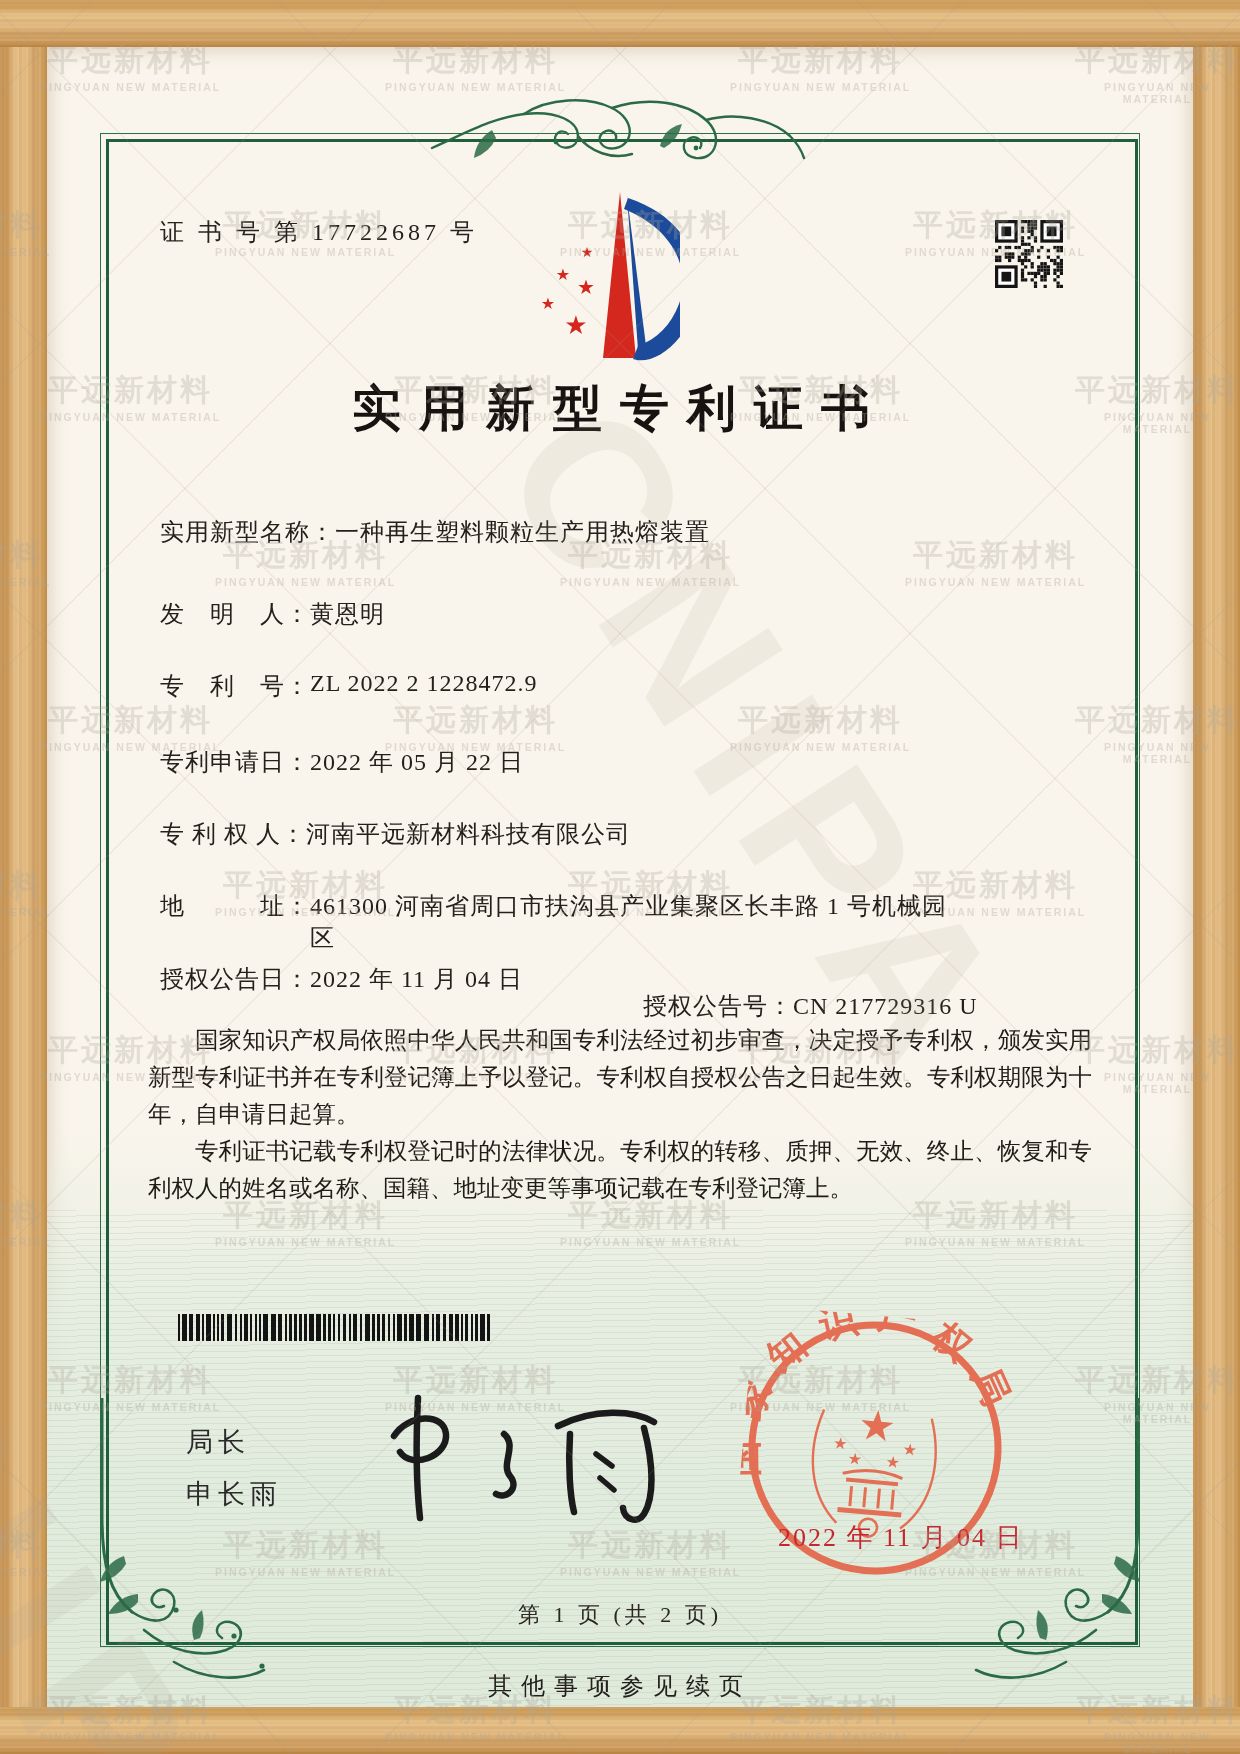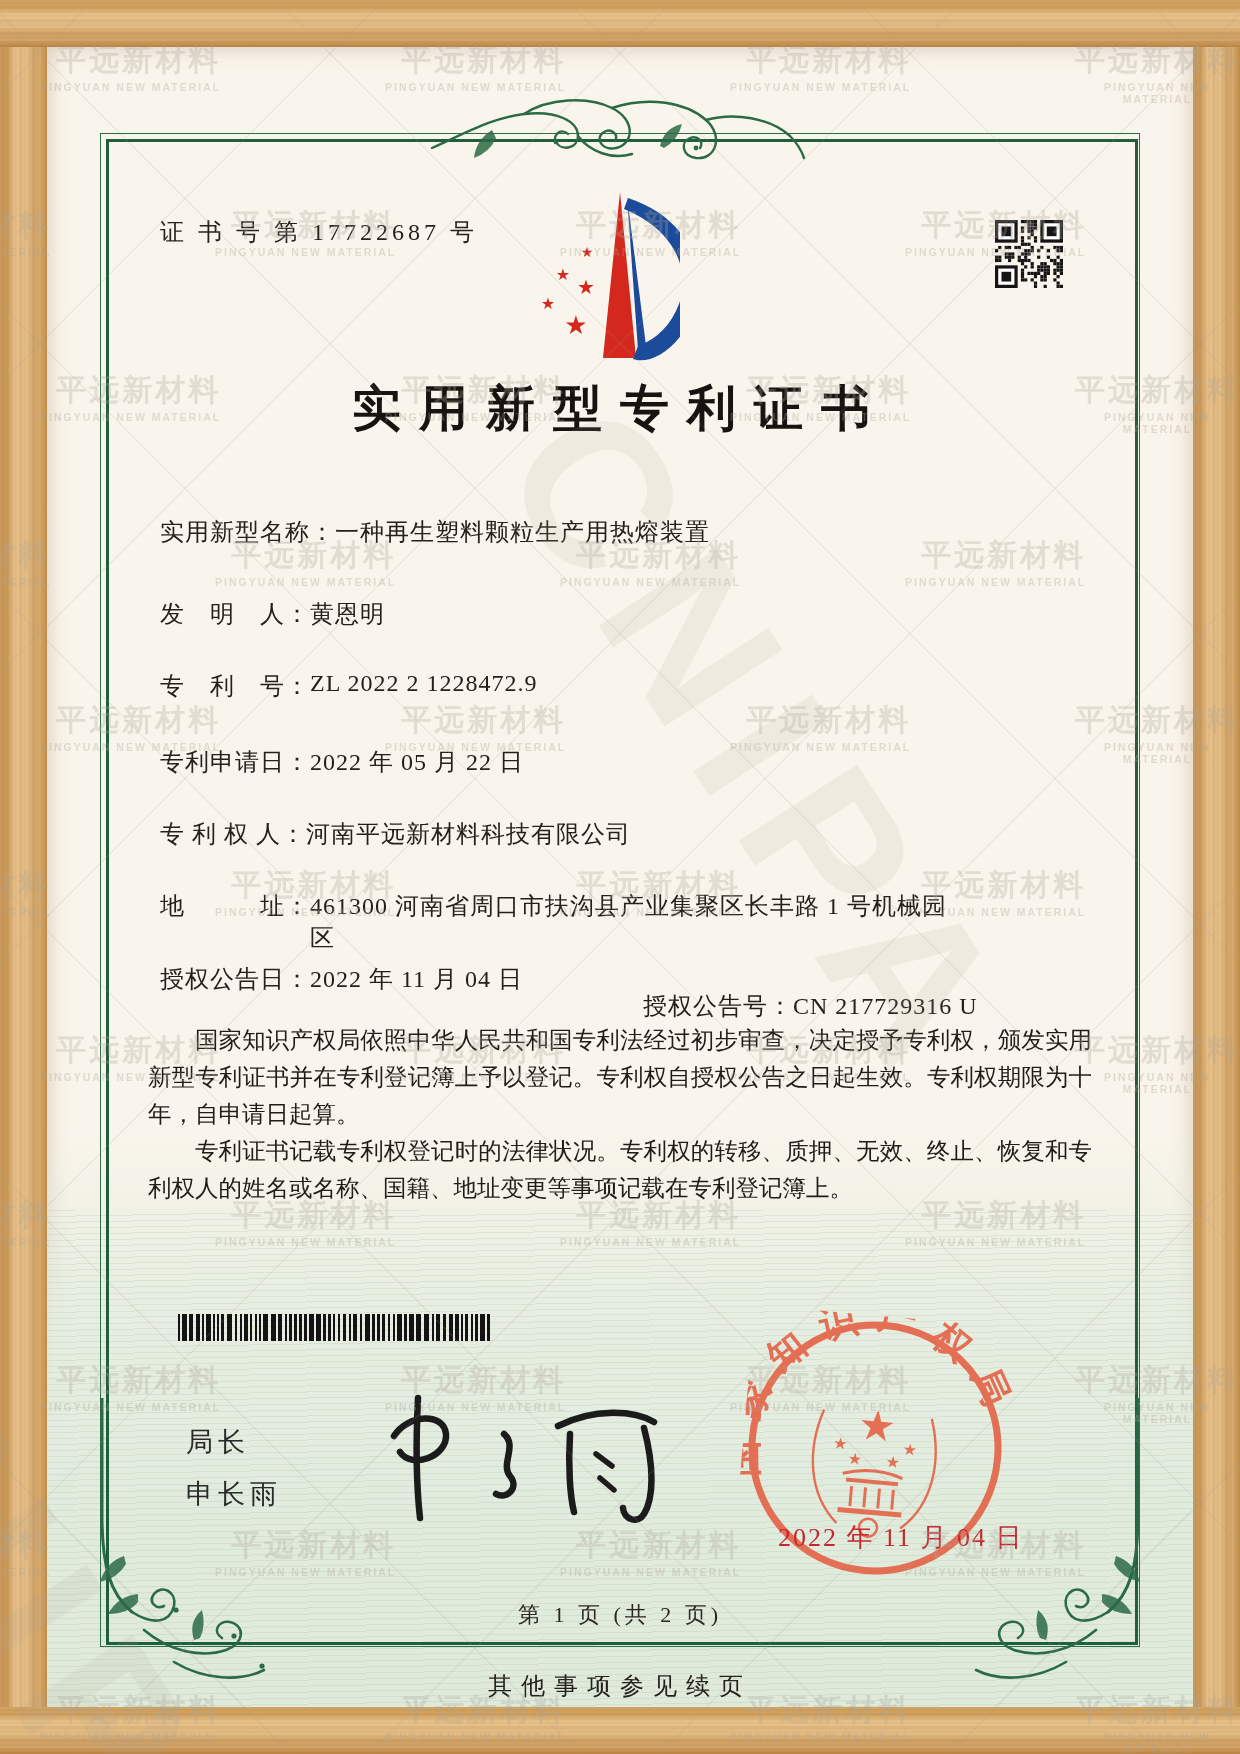--- a/index.html
+++ b/index.html
@@ -28,21 +28,21 @@
   .border-outer{position:absolute;left:100px;top:133px;width:1038px;height:1512px;
      border:1.5px solid #2e6d49;}
   .border-inner{position:absolute;left:106px;top:139px;width:1026px;height:1500px;
      border:3px solid #1f5f3c;}
   
   #overlay{position:absolute;inset:0;pointer-events:none;
      background:
        repeating-linear-gradient(45deg,rgba(160,150,138,.14) 0 1.5px,rgba(0,0,0,0) 1.5px 205px),
        repeating-linear-gradient(-45deg,rgba(160,150,138,.14) 0 1.5px,rgba(0,0,0,0) 1.5px 205px);}
   .wm{position:absolute;text-align:center;font-family:"Liberation Sans","DejaVu Sans",sans-serif;}
-  .wm-cn{font-size:30px;font-weight:bold;letter-spacing:3px;color:rgba(172,164,152,.30);text-align:right;}
+  .wm-cn{font-size:30px;font-weight:bold;letter-spacing:3px;color:rgba(172,164,152,.30);}
   .wm-en{font-size:10.5px;font-weight:bold;letter-spacing:2px;color:rgba(172,164,152,.34);}
   .wm-big{position:absolute;font-family:"Liberation Sans","DejaVu Sans",sans-serif;font-weight:bold;
      font-size:205px;letter-spacing:26px;color:rgba(172,160,146,.13);transform-origin:0 0;}
   
   .cert-no{left:160px;top:216px;font-size:24px;letter-spacing:4px;color:#262220;}
   .title{left:0;top:376px;width:100%;text-align:center;font-size:49px;font-weight:bold;
          letter-spacing:18px;color:#171310;}
   .field-row{left:160px;width:940px;display:flex;align-items:flex-start;
              font-size:24px;color:#24201c;letter-spacing:1px;}
   .field-row .lab{white-space:pre;flex:none;}

